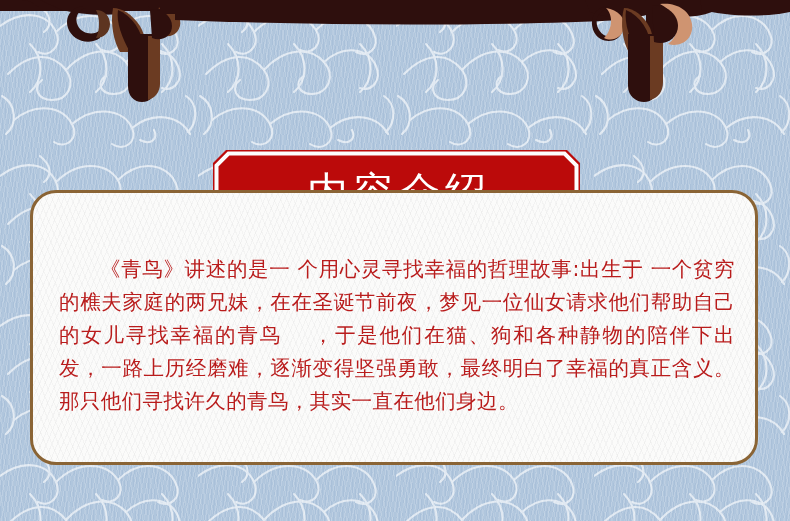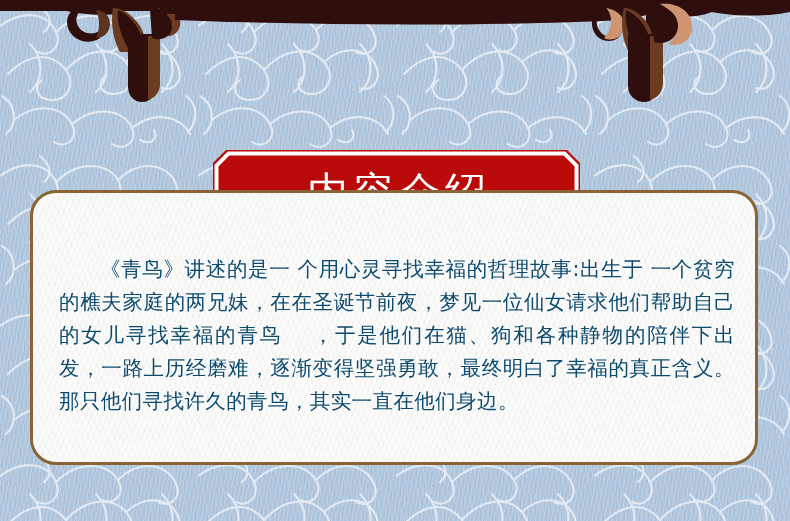--- a/index.html
+++ b/index.html
@@ -101,21 +101,21 @@
   .card-body {
     position: absolute;
     left: 0; top: 0;
     width: 728px;
     height: 275px;
     box-sizing: border-box;
     padding: 60px 26px 0 26px;
   }
   .body-text {
     margin: 0;
-    color: #0c4a6e;
+    color: #b91c1c;
     font-size: 20.5px;
     line-height: 33px;
     letter-spacing: .4px;
     text-indent: 41px;
     font-family: "DejaVu Sans", "Liberation Sans", sans-serif;
     text-align: justify;
     text-justify: inter-character;
     white-space: pre-wrap;
   }
 </style>

